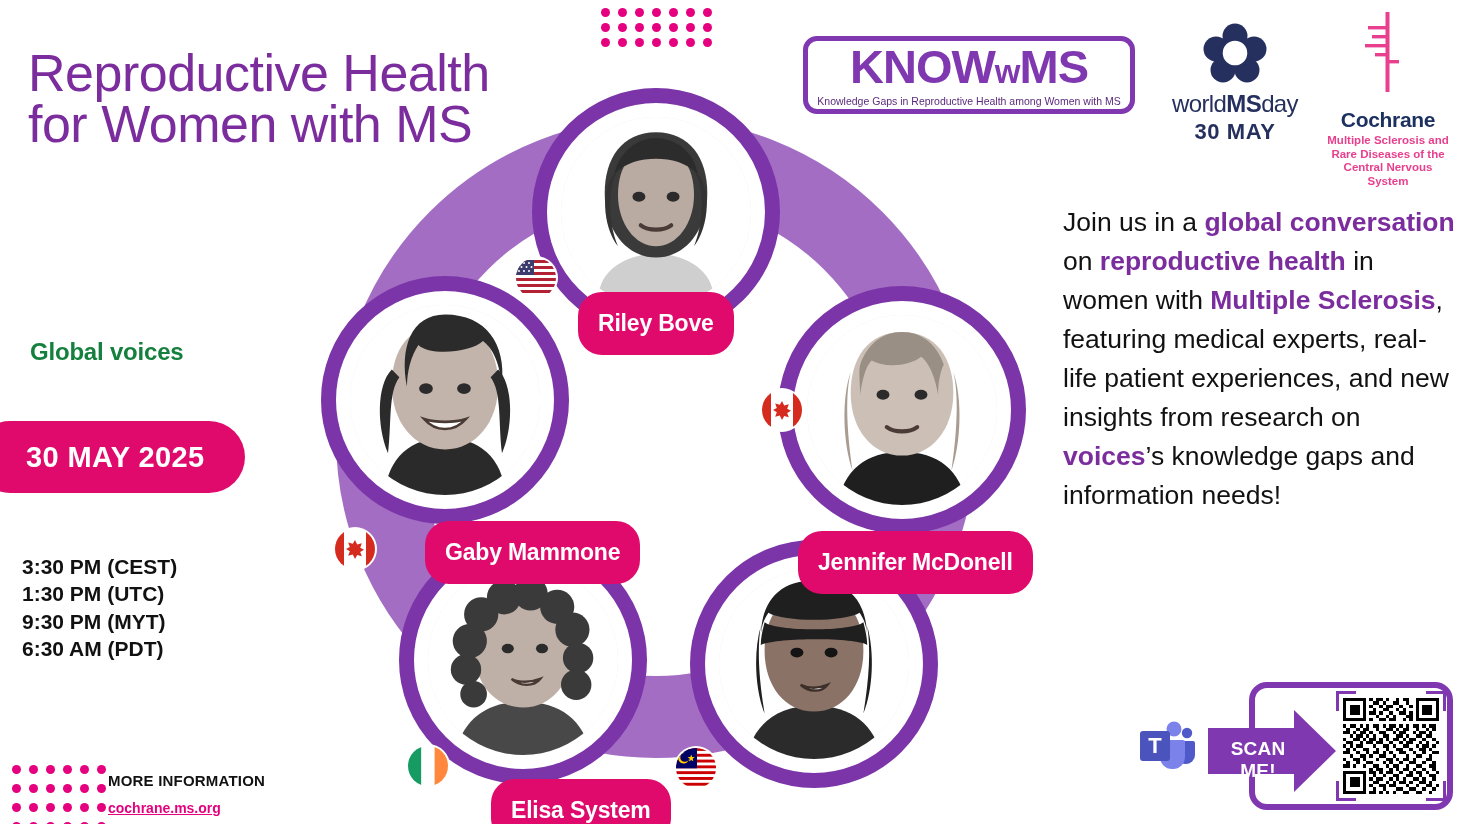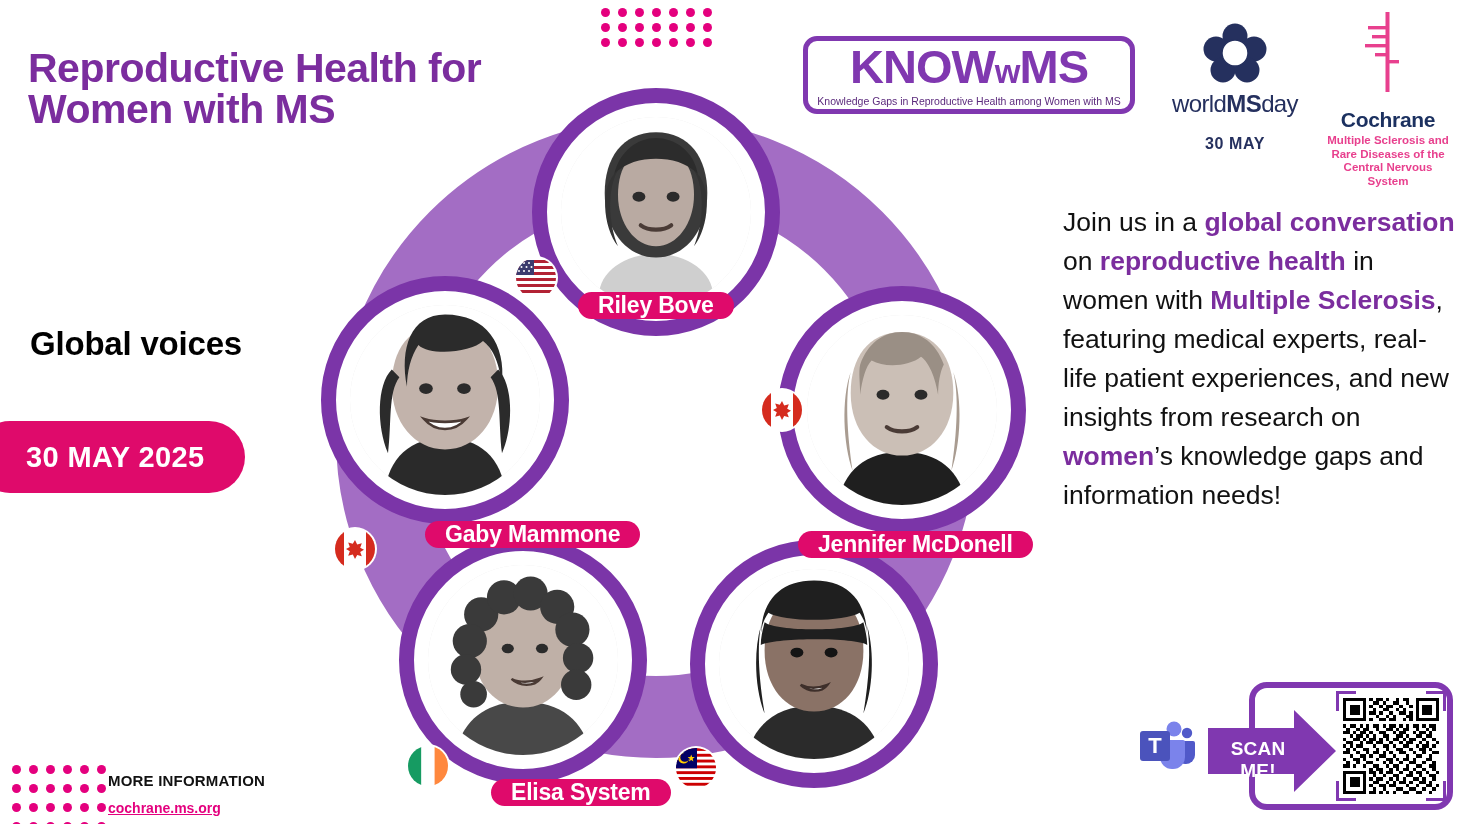--- a/index.html
+++ b/index.html
@@ -14,26 +14,26 @@
 
   
   .dotgrid{position:absolute;display:grid;}
   .dot{width:9px;height:9px;border-radius:50%;background:#E4007E;}
   #dots-top{left:601px;top:8px;grid-template-columns:repeat(7,17px);grid-template-rows:repeat(3,15px);}
   #dots-bottom{left:12px;top:765px;grid-template-columns:repeat(6,17px);grid-template-rows:repeat(4,19px);}
 
   
   #headline{
     position:absolute;left:28px;top:48px;width:470px;
-    font-size:41px;line-height:0.99;font-weight:700;color:#7B2D9E;
+    font-size:52px;line-height:0.99;font-weight:400;color:#7B2D9E;
     letter-spacing:-0.5px;
   }
   #subhead{
-    position:absolute;left:30px;top:325px;
-    font-size:33px;font-weight:700;color:#000000;letter-spacing:-0.2px;
+    position:absolute;left:30px;top:338px;
+    font-size:24px;font-weight:700;color:#15803d;letter-spacing:-0.2px;
   }
   #date-badge{
     position:absolute;left:-26px;top:421px;
     background:#DF0A6B;color:#ffffff;
     border-radius:40px;
     padding:16px 40px 16px 52px;
     font-size:29px;font-weight:700;letter-spacing:0.4px;
     box-sizing:border-box;height:72px;display:flex;align-items:center;
   }
   #times{
@@ -67,21 +67,21 @@
   .portrait svg{display:block;width:100%;height:100%;}
   .flag{
     position:absolute;width:40px;height:40px;border-radius:50%;
     background:#ffffff;overflow:hidden;z-index:6;
     box-shadow:0 0 0 2px #ffffff;
   }
   .flag svg{display:block;width:100%;height:100%;}
   .namechip{
     position:absolute;z-index:8;
     background:#DF0A6B;color:#ffffff;border-radius:24px;
-    padding:0 20px;font-size:23px;font-weight:700;white-space:nowrap;
+    padding:18px 20px;font-size:23px;font-weight:700;white-space:nowrap;
     letter-spacing:-0.2px;
   }
 
   
   #sp-0{left:226px;top:0px;}      
   #sp-1{left:15px;top:188px;}     
   #sp-2{left:472px;top:198px;}    
   #sp-3{left:93px;top:448px;}     
   #sp-4{left:384px;top:452px;}    
 
@@ -103,21 +103,21 @@
     box-sizing:border-box;display:flex;flex-direction:column;
     align-items:center;justify-content:center;
   }
   #logo-knowwms .kw-main{font-size:47px;font-weight:700;color:#8038B0;line-height:1;letter-spacing:-1px;}
   #logo-knowwms .kw-main .sm{font-size:33px;}
   #logo-knowwms .kw-sub{font-size:10.5px;color:#5B2A7C;margin-top:5px;font-weight:400;}
 
   #logo-wmsd{position:absolute;left:1165px;top:18px;width:140px;text-align:center;}
   #logo-wmsd .wmsd-word{font-size:24px;color:#25305E;letter-spacing:-0.6px;margin-top:2px;}
   #logo-wmsd .wmsd-word b{font-weight:700;}
-  #logo-wmsd .wmsd-date{font-size:16px;font-weight:700;color:#25305E;letter-spacing:0.6px;margin-top:17px;}
+  #logo-wmsd .wmsd-date{font-size:22px;font-weight:700;color:#25305E;letter-spacing:0.6px;margin-top:1px;}
 
   #logo-cochrane{position:absolute;left:1322px;top:10px;width:132px;text-align:center;}
   #logo-cochrane .co-name{font-size:21px;font-weight:700;color:#1C3160;margin-top:10px;letter-spacing:-0.3px;}
   #logo-cochrane .co-sub{font-size:11.5px;font-weight:700;color:#E8408E;line-height:1.18;margin-top:2px;}
 
   
   #blurb{
     position:absolute;left:1063px;top:203px;width:392px;
     font-size:26.5px;line-height:1.47;color:#111111;font-weight:400;
   }
@@ -169,20 +169,26 @@
       <div class="dot"></div>
     </div>
 
   <div id="headline">Reproductive Health for Women with MS</div>
   <div id="subhead">Global voices</div>
 
   <div id="date-badge">
     <span>30 MAY 2025</span>
   </div>
 
+  <div id="times">
+    <div>3:30 PM (CEST)</div>
+    <div>1:30 PM (UTC)</div>
+    <div>9:30 PM (MYT)</div>
+    <div>6:30 AM (PDT)</div>
+  </div>
 
   <div class="dotgrid" id="dots-bottom">
       <div class="dot"></div>
       <div class="dot"></div>
       <div class="dot"></div>
       <div class="dot"></div>
       <div class="dot"></div>
       <div class="dot"></div>
       <div class="dot"></div>
       <div class="dot"></div>
@@ -419,21 +425,21 @@
       </g>
     </svg>
     <div class="co-name">Cochrane</div>
     <div class="co-sub">
       <div>Multiple Sclerosis and</div>
       <div>Rare Diseases of the</div>
       <div>Central Nervous System</div>
     </div>
   </div>
 
-  <div id="blurb"><span>Join us in a </span><b>global conversation</b><span> on </span><b>reproductive health</b><span> in women with </span><b>Multiple Sclerosis</b><span>, featuring medical experts, real-life patient experiences, and new insights from research on </span><b>women</b><span>’s knowledge gaps and information needs!</span></div>
+  <div id="blurb"><span>Join us in a </span><b>global conversation</b><span> on </span><b>reproductive health</b><span> in women with </span><b>Multiple Sclerosis</b><span>, featuring medical experts, real-life patient experiences, and new insights from research on </span><b>voices</b><span>’s knowledge gaps and information needs!</span></div>
 
   <div id="teams-logo">
     <svg viewBox="0 0 58 58" aria-hidden="true">
       <circle cx="37" cy="13" r="7.5" fill="#7B83EB"></circle>
       <circle cx="50" cy="17" r="5.2" fill="#5059C9"></circle>
       <path d="M44 25h12a2 2 0 0 1 2 2v12a9 9 0 0 1-9 9h-1a9 9 0 0 1-9-9V27a2 2 0 0 1 2-2Z" fill="#5059C9"></path>
       <path d="M27 24h19a2 2 0 0 1 2 2v15a12 12 0 0 1-12 12h-1a12 12 0 0 1-12-12V26a2 2 0 0 1 2-2Z" fill="#7B83EB"></path>
       <rect x="3" y="15" width="30" height="30" rx="3" fill="#4B53BC"></rect>
       <text x="18" y="37" font-family="Liberation Sans, sans-serif" font-size="22" font-weight="700" fill="#ffffff" text-anchor="middle">T</text>
     </svg>

